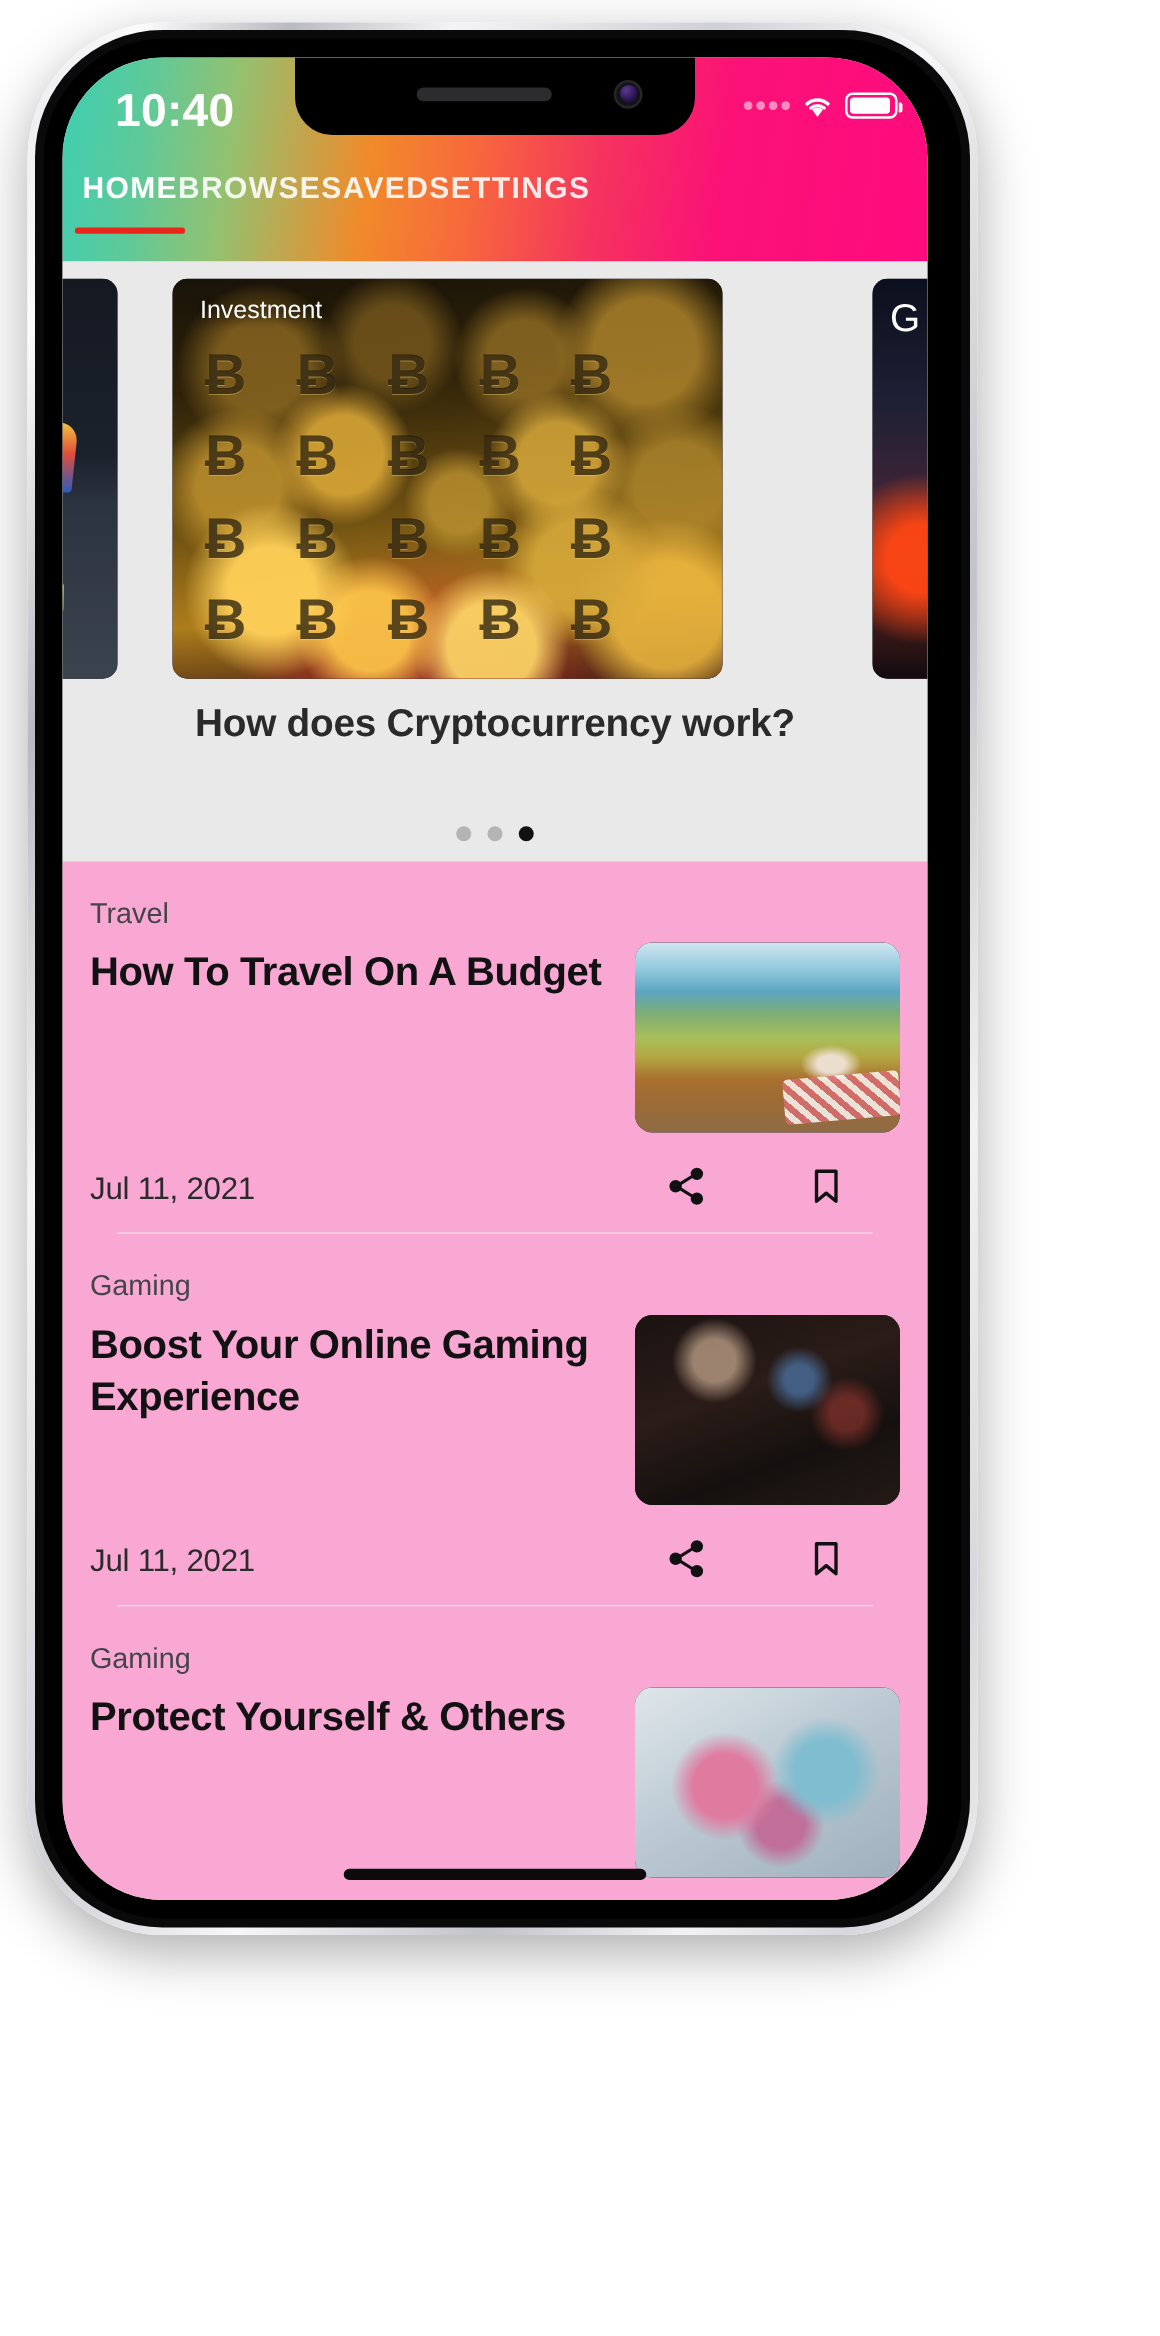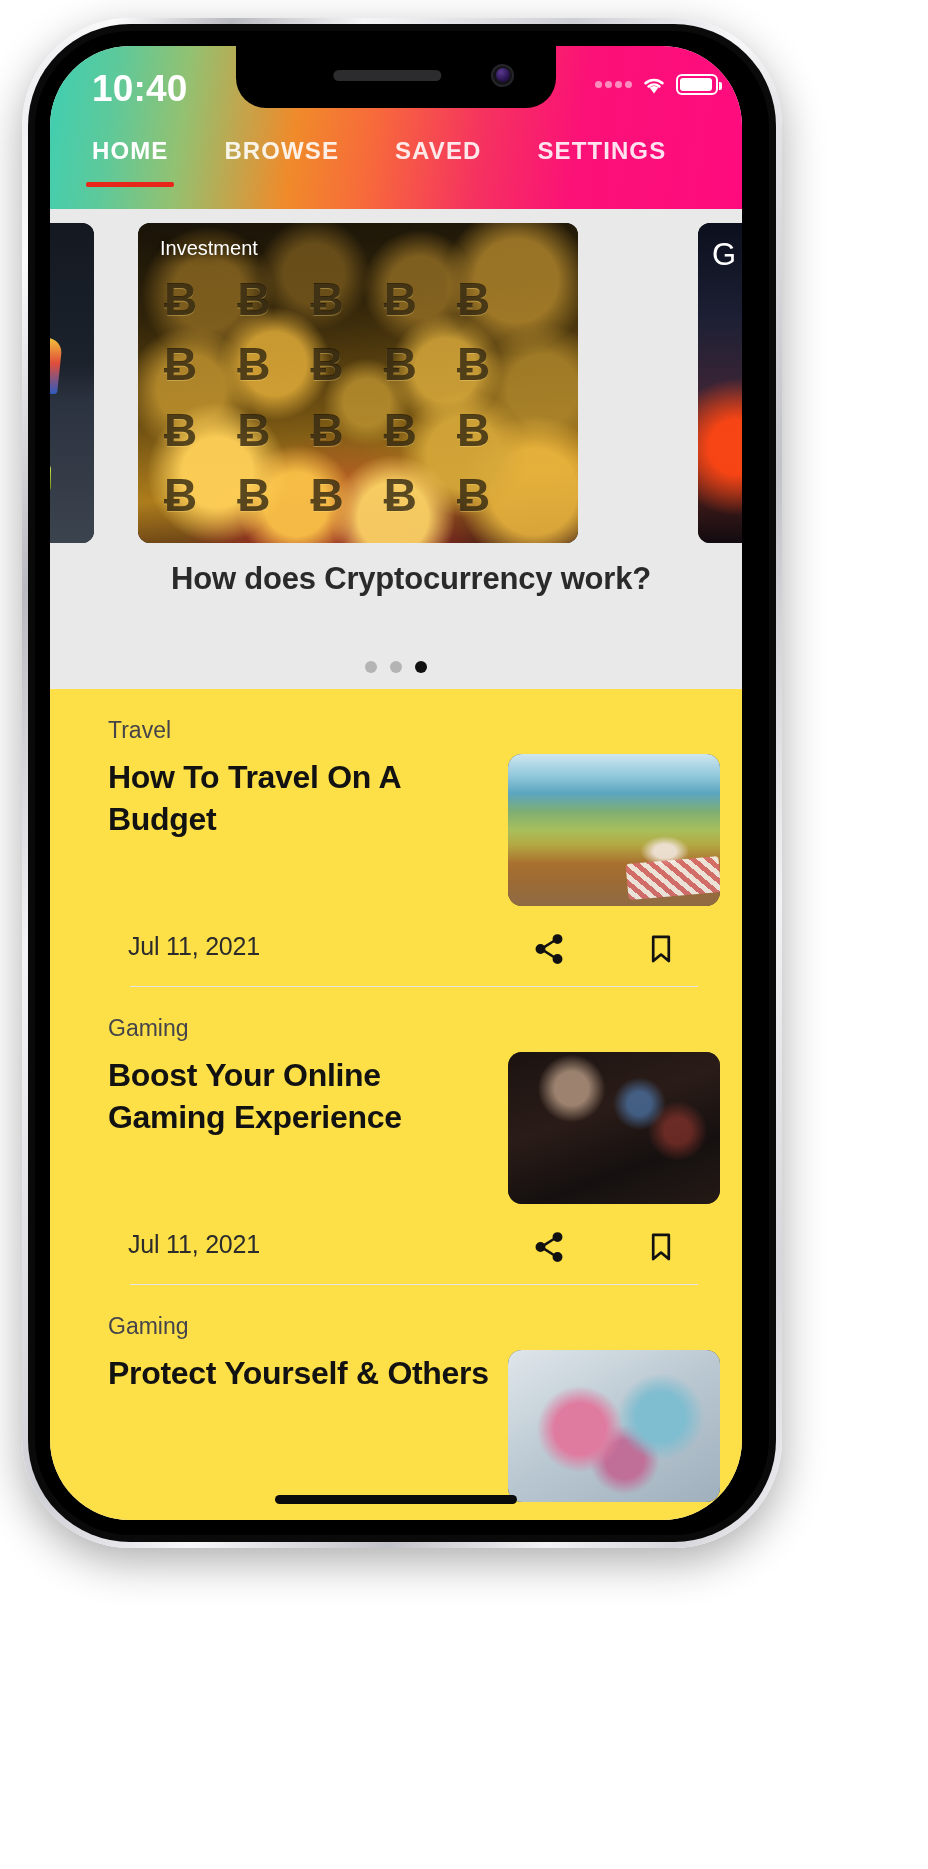--- a/index.html
+++ b/index.html
@@ -156,22 +156,21 @@
        #f08a2a 36%, #f76a3b 47%, #f5335f 62%,
        #fb1177 76%, #ff0b7e 100%);
     z-index: 10;
   }
   .tabs {
     position: absolute;
     left: 0; bottom: 0;
     width: 692px; height: 72px;
     display: flex;
     align-items: flex-start;
-    padding-left: 42px;
-    gap: 56px;
+    padding-left: 16px;
   }
   .tab {
     position: relative;
     color: rgba(255,255,255,0.88);
     font-size: 24px;
     font-weight: bold;
     letter-spacing: 1.1px;
     padding-bottom: 22px;
     white-space: nowrap;
     cursor: pointer;
@@ -291,21 +290,21 @@
     left: 14px; top: 14px;
     color: #fff;
     font-size: 31px;
     font-weight: 500;
     z-index: 3;
     white-space: nowrap;
   }
 
   .car-caption {
     position: absolute;
-    left: 15px; top: 352px;
+    left: 0; top: 352px;
     width: 692px;
     text-align: center;
     color: #2a2a2a;
     font-size: 31px;
     font-weight: bold;
     letter-spacing: -0.2px;
   }
   .car-dots {
     position: absolute;
     left: 0; top: 452px;
@@ -318,24 +317,23 @@
     background: #b4b4b4;
     cursor: pointer;
   }
   .car-dots i.on { background: #111; }
 
   
   .list {
     position: absolute;
     left: 0; top: 643px;
     width: 692px; height: 831px;
-    background: #fde047;
+    background: #f9a8d4;
     overflow: hidden;
     z-index: 4;
-    padding-left: 36px;
   }
   .article {
     position: relative;
     padding: 28px 22px 0 22px;
   }
   .art-cat {
     color: #44444a;
     font-size: 23px;
     margin-bottom: 10px;
   }
@@ -387,24 +385,23 @@
   .th-health {
     position: absolute; inset: 0;
     background:
       radial-gradient(circle at 34% 52%, #e07ba0 0 16%, rgba(0,0,0,0) 27%),
       radial-gradient(circle at 72% 44%, #7fbdd0 0 14%, rgba(0,0,0,0) 25%),
       radial-gradient(circle at 55% 72%, #c06f98 0 12%, rgba(0,0,0,0) 22%),
       linear-gradient(150deg, #dfe6ea 0%, #b9c7d1 50%, #9fb0bd 100%);
   }
   .art-actions {
     display: flex;
-    align-items: flex-start;
+    align-items: flex-end;
     justify-content: space-between;
     padding: 26px 12px 20px 0;
-    margin-left: 20px;
   }
   .art-date {
     color: #2b2b2b;
     font-size: 25px;
     letter-spacing: -0.2px;
   }
   .act-group { display: flex; align-items: center; gap: 78px; padding-right: 30px; }
   .act-btn { cursor: pointer; line-height: 0; }
   .divider {
     height: 1px;

